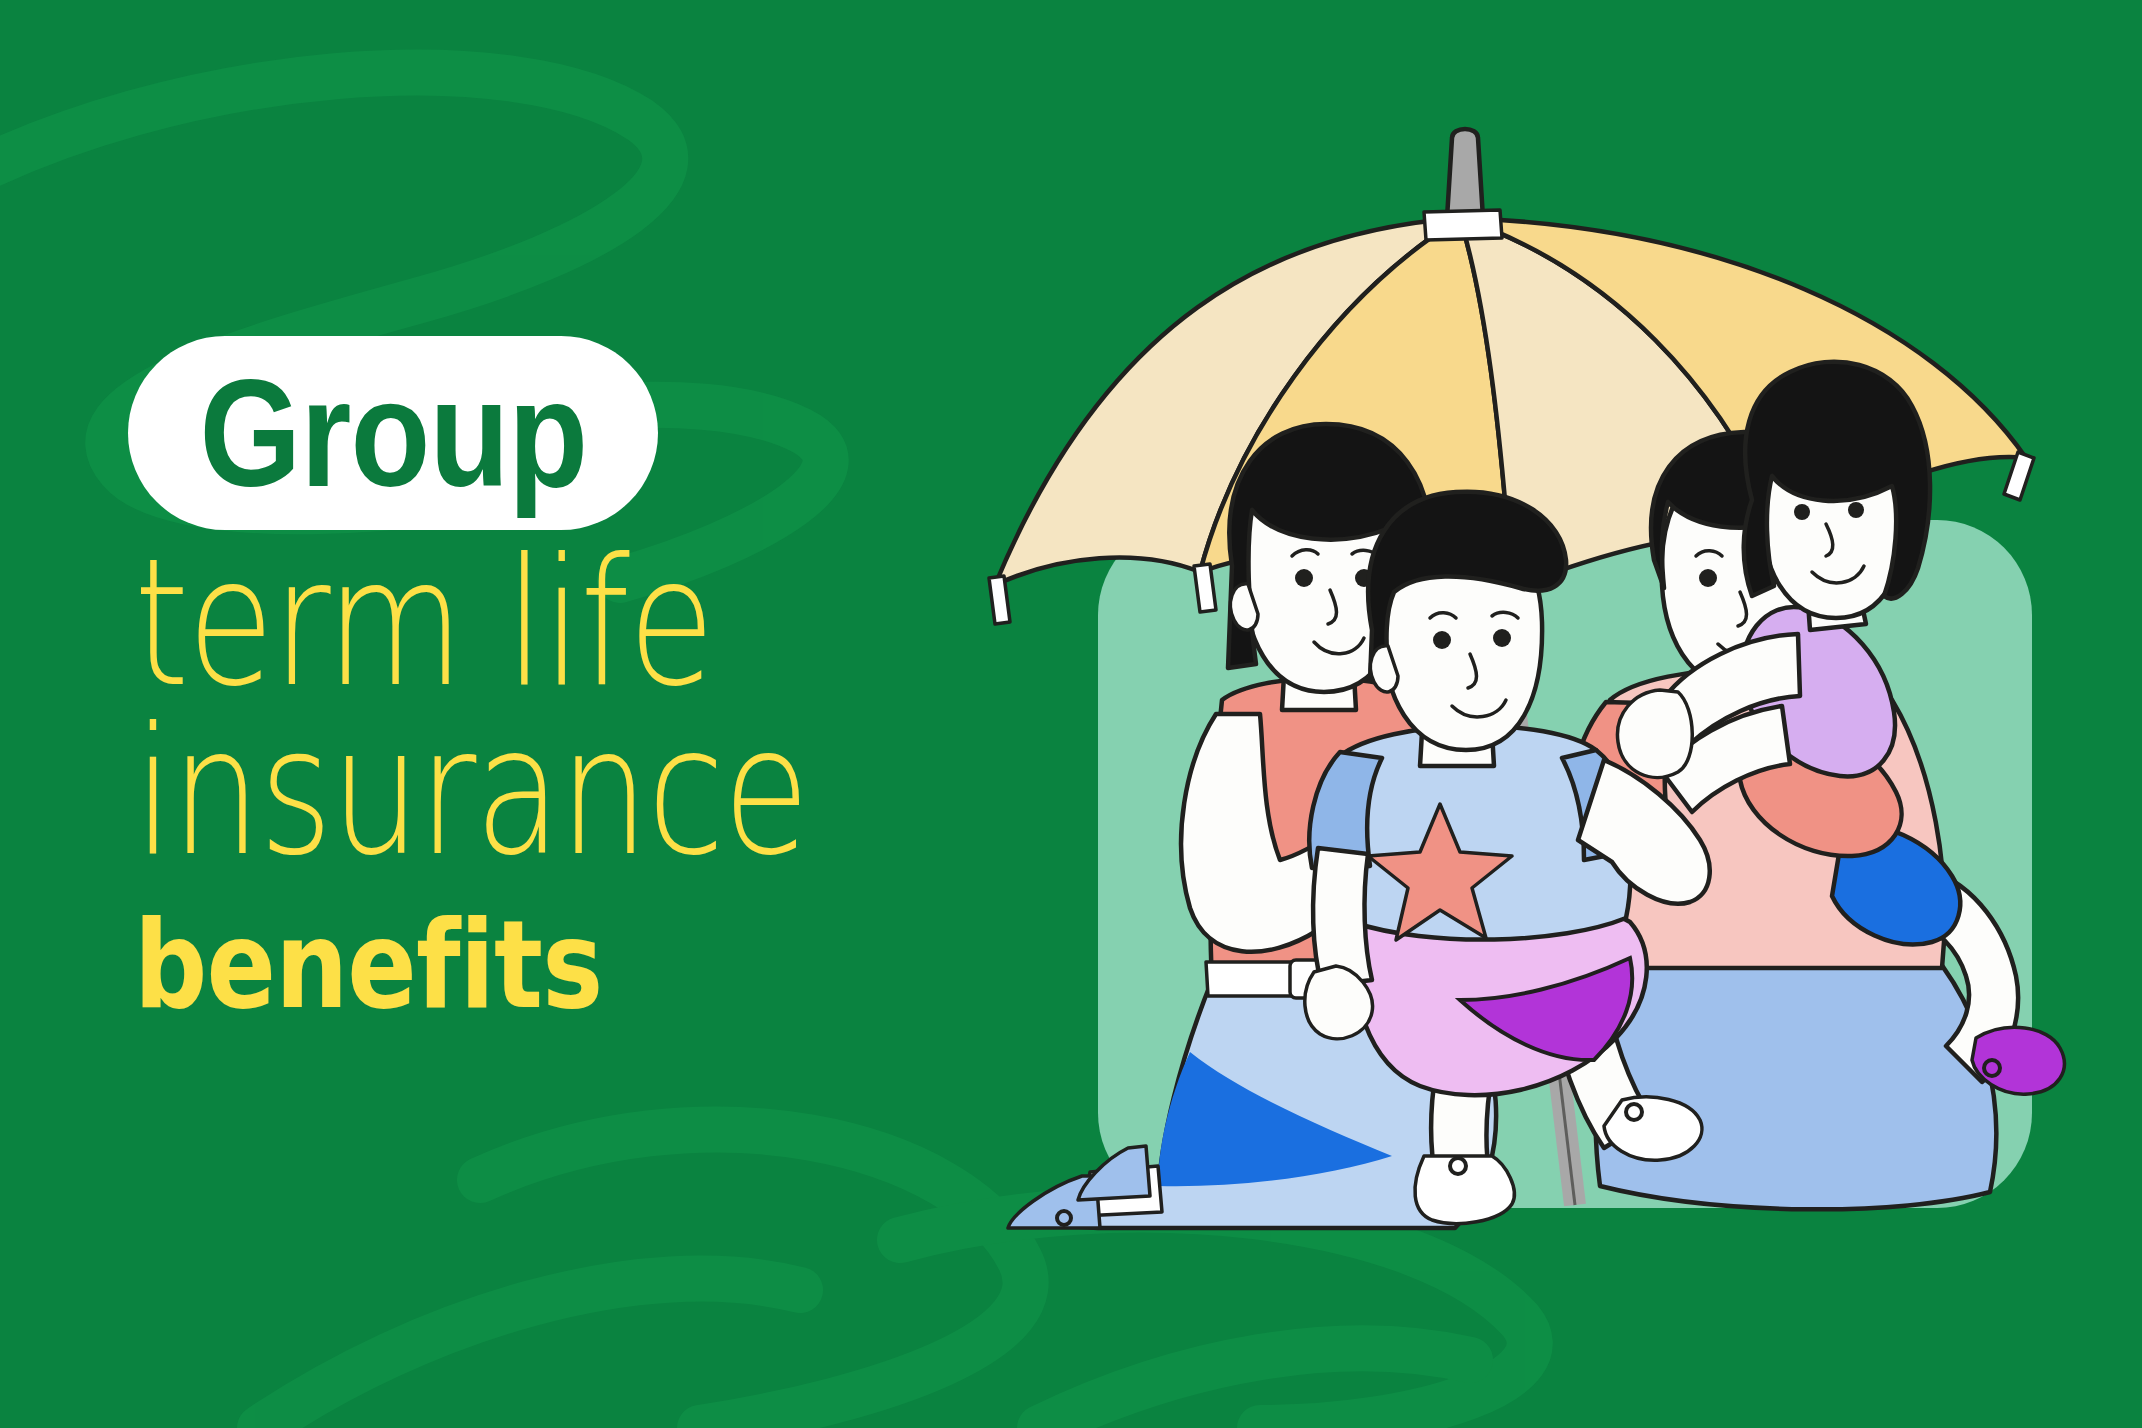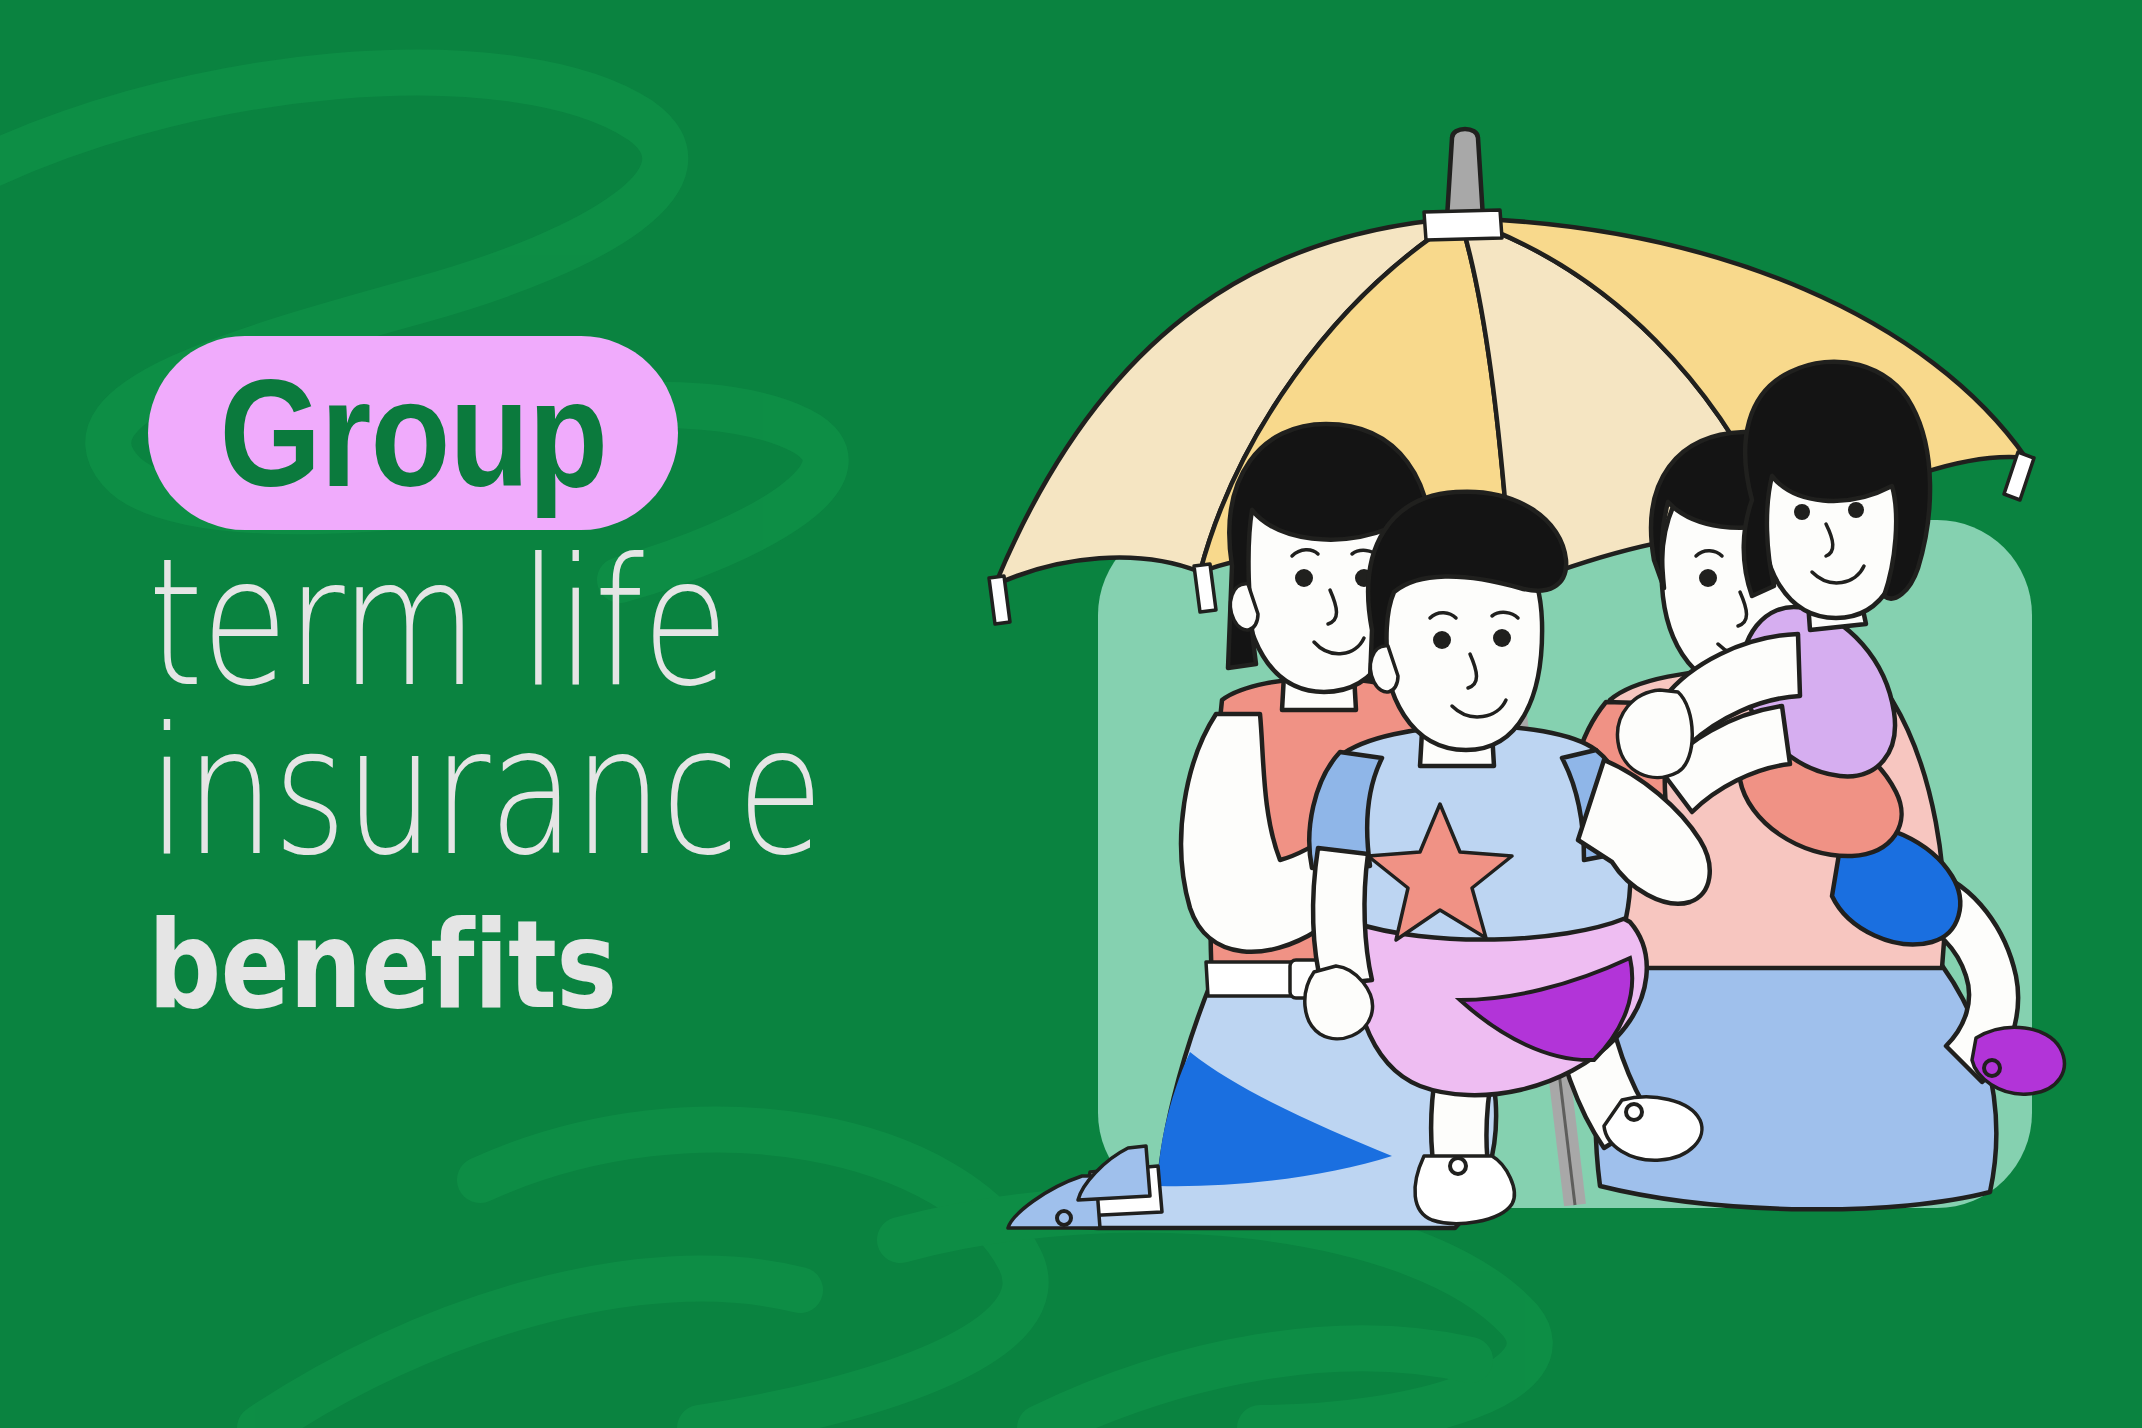--- a/index.html
+++ b/index.html
@@ -11,42 +11,42 @@
   }
   #stage{position:relative;width:2142px;height:1428px;overflow:hidden;background:#0A8340;}
 
   
   .bg-scribbles{position:absolute;inset:0;width:100%;height:100%;}
 
   
   .copy{position:absolute;left:0;top:0;width:1100px;height:1428px;}
 
   .pill{
-    position:absolute;left:148px;top:336px;
+    position:absolute;left:128px;top:336px;
     width:530px;height:194px;
-    background:#f0abfc;border-radius:100px;
+    background:#ffffff;border-radius:100px;
     display:flex;align-items:center;justify-content:center;
     box-sizing:border-box;
   }
   .pill-label{
     color:#0B7A3D;
     font-family:"Liberation Sans Narrow","Liberation Sans",sans-serif;
     font-weight:700;
     font-size:152px;
     line-height:1;
     letter-spacing:-1px;
     transform:scaleX(0.86);
     transform-origin:center;
     white-space:nowrap;
   }
 
   .headline{
-    position:absolute;left:148px;top:540px;
+    position:absolute;left:134px;top:540px;
     width:940px;
-    color:#e5e5e5;
+    color:#fde047;
   }
   .hl-line{
     display:block;
     font-family:"DejaVu Sans","Liberation Sans",sans-serif;
     font-weight:300;
     font-size:176px;
     line-height:0.96;
     letter-spacing:-2px;
     transform:scaleX(0.80);
     transform-origin:left center;

